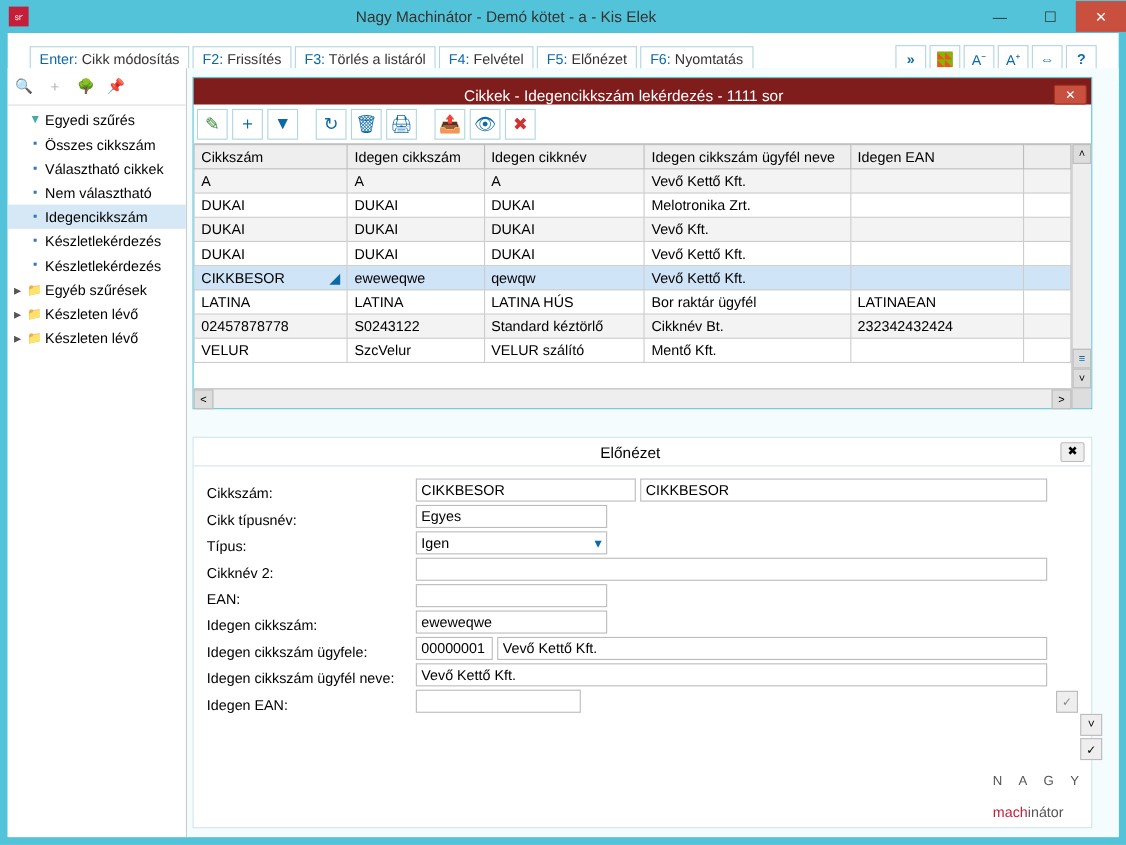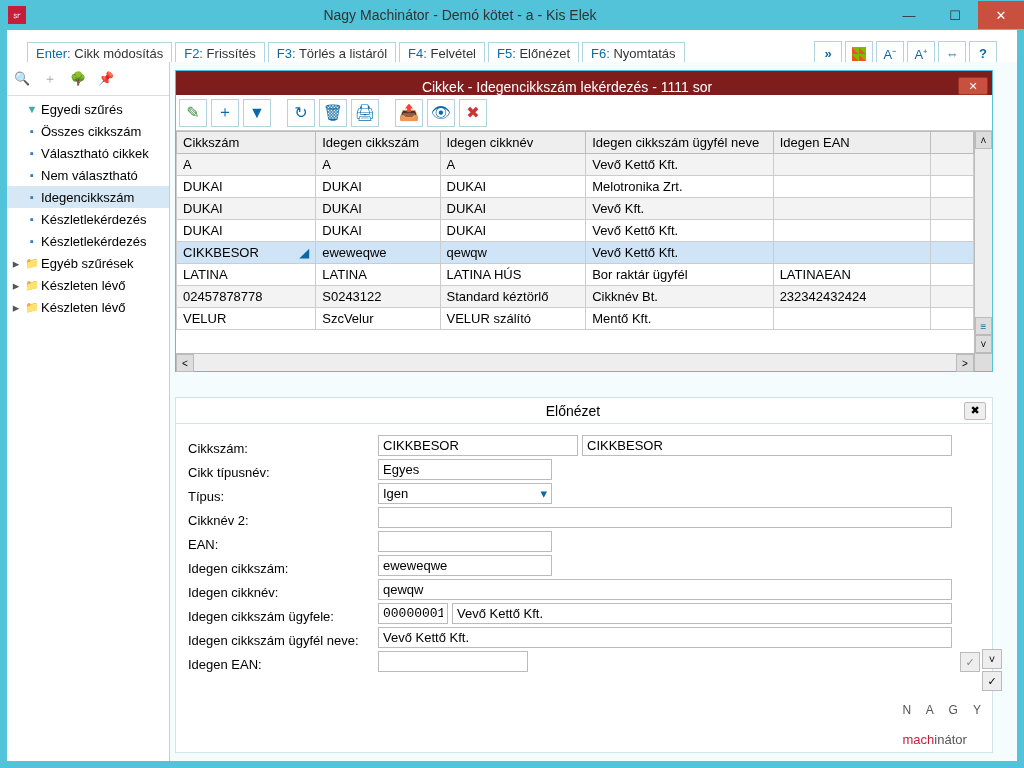--- a/index.html
+++ b/index.html
@@ -295,26 +295,22 @@
             </div>
             <div class="form-row">
               <div class="form-label">EAN:</div>
               <input class="form-input" style="width: 174px;" value="">
             </div>
             <div class="form-row">
               <div class="form-label">Idegen cikkszám:</div>
               <input class="form-input" style="width: 174px;" value="eweweqwe">
             </div>
             <div class="form-row">
-              <div class="form-label">Idegen cikknév:</div>
-              <input class="form-input" style="width: 574px;" value="qewqw">
-            </div>
-            <div class="form-row">
               <div class="form-label">Idegen cikkszám ügyfele:</div>
-              <input class="form-input" style="width: 70px; font-family: Liberation Mono, monospace;" value="00000001">
+              <input class="form-input" style="width: 70px;" value="00000001">
               <input class="form-input" style="width: 500px; margin-left: 4px;" value="Vevő Kettő Kft.">
             </div>
             <div class="form-row">
               <div class="form-label">Idegen cikkszám ügyfél neve:</div>
               <input class="form-input" style="width: 574px;" value="Vevő Kettő Kft.">
             </div>
             <div class="form-row">
               <div class="form-label">Idegen EAN:</div>
               <input class="form-input" style="width: 150px;" value="">
               <div style="flex:1"></div>

